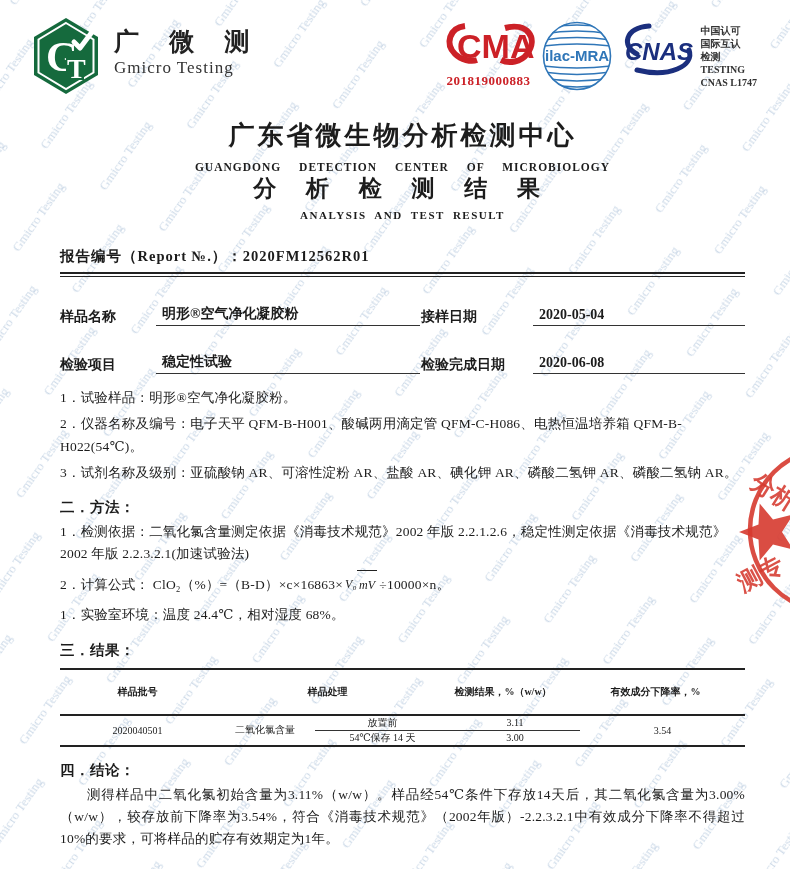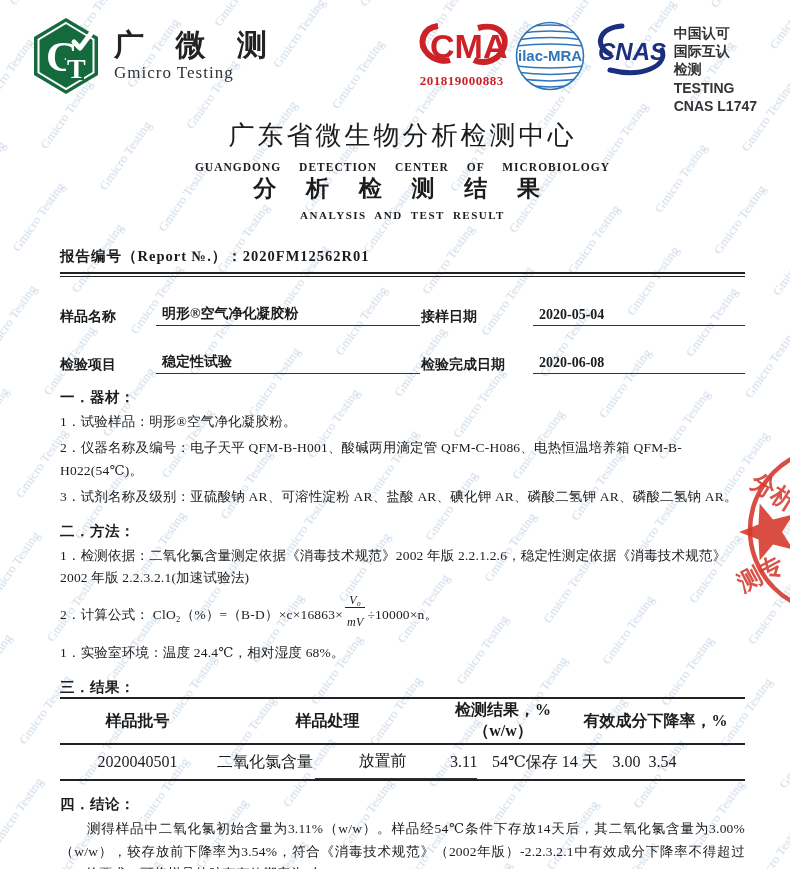--- a/index.html
+++ b/index.html
@@ -5,30 +5,30 @@
   * { margin:0; padding:0; box-sizing:border-box; }
   body { background:#fff; font-family:"Liberation Serif","DejaVu Serif",serif; color:#1c1c1c; }
   .page { position:relative; width:790px; height:869px; background:#fff; overflow:hidden; }
   .wm { position:absolute; inset:0; z-index:0; pointer-events:none; }
   .content { position:relative; z-index:1; padding:8px 45px 0 60px; }
 
   
   .hdr { display:flex; justify-content:space-between; align-items:flex-start; margin-left:-30px; margin-right:-12px; height:96px; }
   .brand { display:flex; align-items:flex-start; gap:12px; padding-top:8px; }
   .brand-txt { padding-top:12px; }
-  .brand-cn { font-size:30px; font-weight:bold; letter-spacing:12px; color:#222; line-height:1.1; white-space:nowrap; }
+  .brand-cn { font-size:25px; font-weight:bold; letter-spacing:12px; color:#222; line-height:1.1; white-space:nowrap; }
   .brand-en { font-size:17px; color:#333; letter-spacing:1px; margin-top:2px; }
   .certs { display:flex; align-items:flex-start; gap:6px; padding-top:12px; }
   .cma-blk { display:flex; flex-direction:column; align-items:center; }
   .cma-num { color:#cc2127; font-size:13px; font-weight:bold; letter-spacing:.5px; margin-top:1px; }
-  .cnas-txt { font-size:14px; font-weight:bold; color:#333; line-height:1.3; font-family:Liberation Sans, sans-serif; padding-top:4px; }
+  .cnas-txt { font-size:10px; font-weight:bold; color:#333; line-height:1.3; font-family:Liberation Serif, serif; padding-top:4px; }
 
   
   .title { text-align:center; margin-top:14px; }
-  .t-cn { font-size:26px; font-weight:normal; letter-spacing:3px; }
+  .t-cn { font-size:26px; font-weight:bold; letter-spacing:3px; }
   .t-en { font-size:11.5px; font-weight:bold; letter-spacing:1px; word-spacing:14px; margin-top:8px; font-family:"Liberation Serif",serif; }
   .t-res { font-size:23px; font-weight:bold; letter-spacing:12px; margin-top:0; }
   .t-res-en { font-size:11px; font-weight:bold; letter-spacing:1.5px; word-spacing:4px; margin-top:5px; }
 
   
   .repno { margin-top:26px; font-size:14.5px; font-weight:bold; letter-spacing:1px; }
   .dline { margin-top:6px; height:5px; border-top:2px solid #222; border-bottom:1.5px solid #222; }
 
   
   .info { margin-top:14px; font-size:14px; font-weight:bold; }
@@ -36,34 +36,34 @@
   .ilabel { width:96px; white-space:nowrap; }
   .ilabel2 { width:112px; white-space:nowrap; }
   .ival { border-bottom:1.5px solid #333; padding:0 4px 2px 6px; }
   .ival1 { width:264px; }
   .ival2 { width:212px;margin-top:16px; }
   .ispacer { flex:1; }
 
   
   .sec-h { font-size:14.5px; font-weight:bold; margin-top:14px; letter-spacing:.5px; }
   .sec p { font-size:13.5px; line-height:1.65; margin-top:4px; letter-spacing:.2px; }
-  .frac { display:inline-flex; flex-direction:column; align-items:center; vertical-align:middle; font-style:italic; font-size:12px; line-height:1.15; margin:0 2px; }
+  .frac { display:inline-flex; align-items:center; vertical-align:middle; font-style:italic; font-size:12px; line-height:1.15; margin:0 2px; }
   .frac .den { border-top:1.5px solid #222; padding:8px 2px; }
 
   
-  .rtable { border-top:2px solid #222; border-bottom:2px solid #222; font-size:16px; }
+  .rtable { margin-top:8px; border-top:2px solid #222; border-bottom:2px solid #222; font-size:10px; }
   .r-head { display:flex; align-items:center; height:46px; border-bottom:2px solid #222; font-weight:bold; }
   .rh1 { width:155px; text-align:center; }
   .rh2 { width:225px; text-align:center; }
   .rh3 { width:126px; text-align:center; }
   .rh4 { flex:1; text-align:center; }
   .r-body { display:flex; align-items:stretch; }
   .rb-batch { width:155px; display:flex; align-items:center; justify-content:center; }
   .rb-name { width:100px; display:flex; align-items:center; justify-content:center;text-align:center; }
-  .rb-sub { width:265px; display:flex; }
+  .rb-sub { width:265px; display:flex; flex-direction:column; }
   .rb-subrow { flex:1; display:flex; align-items:center; height:34px; }
   .rb-subrow.first { border-bottom:1.8px solid #333; }
   .rb-cond { width:135px; text-align:center; }
   .rb-res { flex:1; text-align:center; }
   .rb-decl { flex:1; display:flex; align-items:center; justify-content:center; }
 
   
   .concl { font-size:13.5px; line-height:1.75; margin-top:5px; text-indent:2em; text-align:justify; letter-spacing:.2px; }
 
   
@@ -180,21 +180,20 @@
       <div class="info-row">
         <span class="ilabel">检验项目</span>
         <span class="ival ival1">稳定性试验</span>
         <span class="ispacer"></span>
         <span class="ilabel2">检验完成日期</span>
         <span class="ival ival2">2020-06-08</span>
       </div>
     </div>
 
     <div class="sec">
-      <div class="sec-h">一．器材：</div>
       <p>1．试验样品：明形®空气净化凝胶粉。</p>
       <p>2．仪器名称及编号：电子天平 QFM-B-H001、酸碱两用滴定管 QFM-C-H086、电热恒温培养箱 QFM-B-H022(54℃)。</p>
       <p>3．试剂名称及级别：亚硫酸钠 AR、可溶性淀粉 AR、盐酸 AR、碘化钾 AR、磷酸二氢钾 AR、磷酸二氢钠 AR。</p>
     </div>
 
     <div class="sec">
       <div class="sec-h">二．方法：</div>
       <p>1．检测依据：二氧化氯含量测定依据《消毒技术规范》2002 年版 2.2.1.2.6，稳定性测定依据《消毒技术规范》2002 年版 2.2.3.2.1(加速试验法)</p>
       <p>
         <span>2．计算公式：  ClO₂（%）=（B-D）×c×16863×</span><span class="frac">

